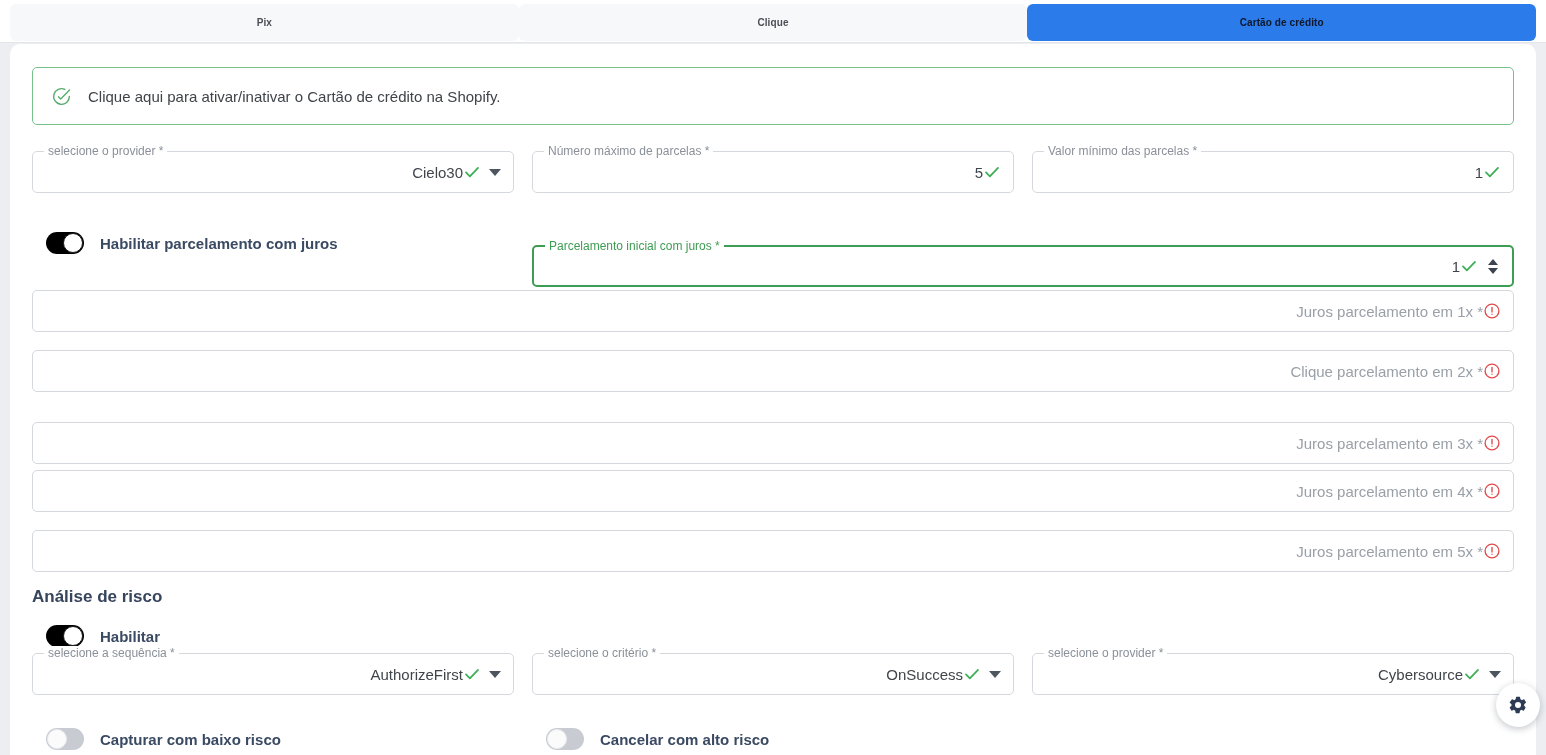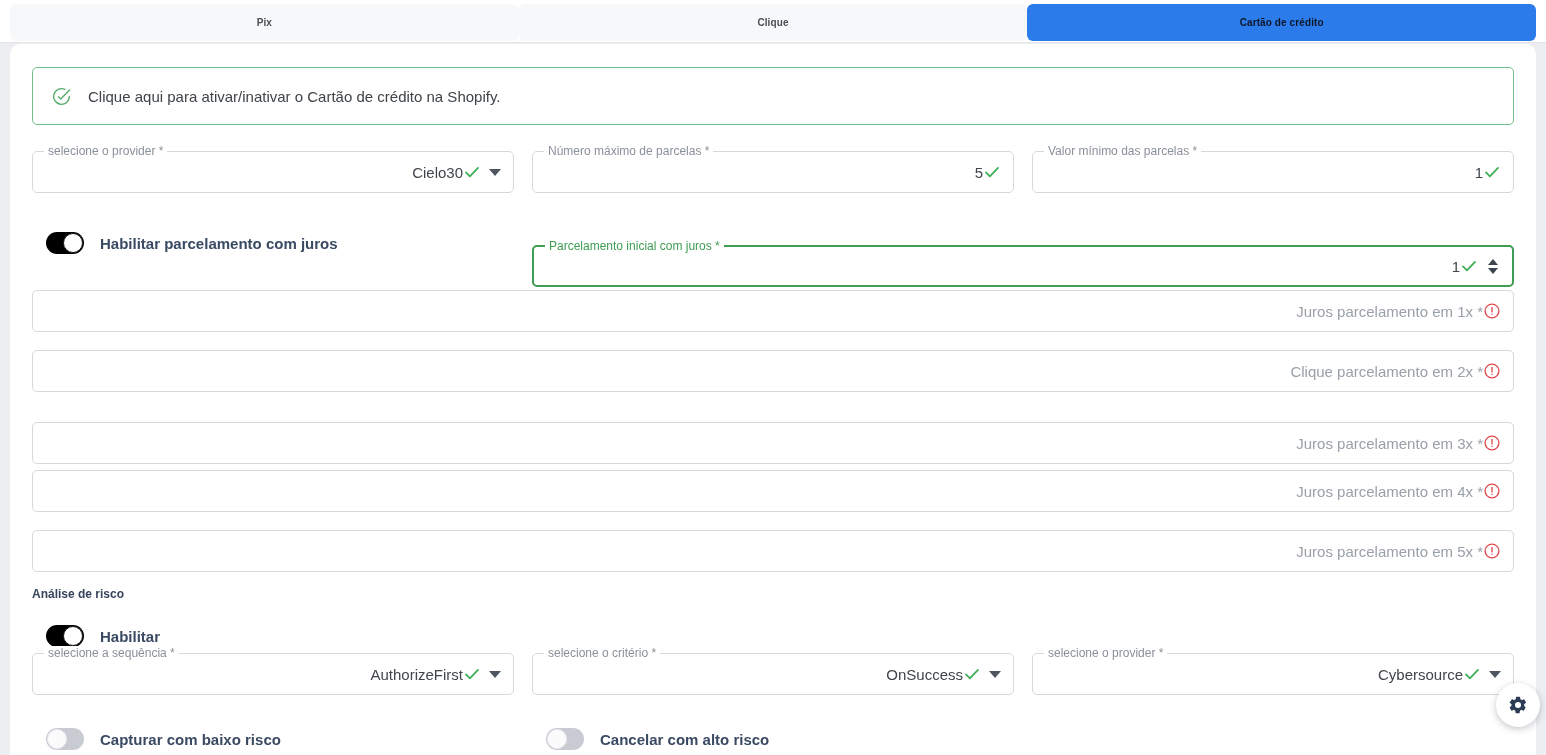--- a/index.html
+++ b/index.html
@@ -178,21 +178,21 @@
     font-size: 15px;
     font-weight: 700;
     color: #3a4a63;
     white-space: nowrap;
   }
 
   
   .section-title {
     position: absolute;
     left: 22px;
-    font-size: 12px;
+    font-size: 17px;
     font-weight: 700;
     color: #36445c;
   }
 
   
   .fab {
     position: absolute;
     right: 6px; bottom: 28px;
     width: 44px; height: 44px;
     border-radius: 50%;

